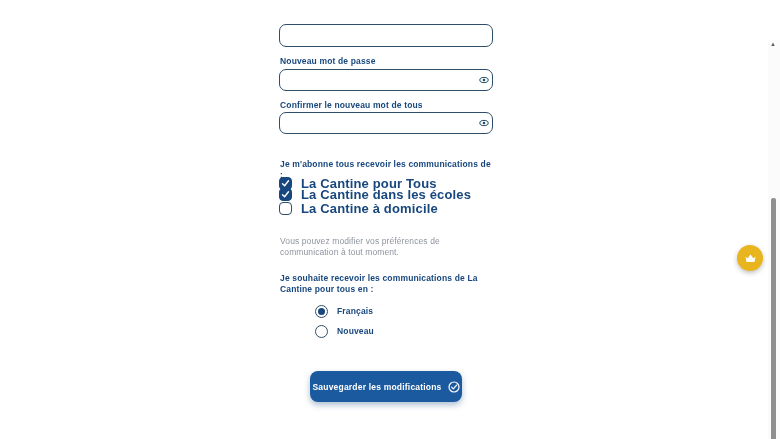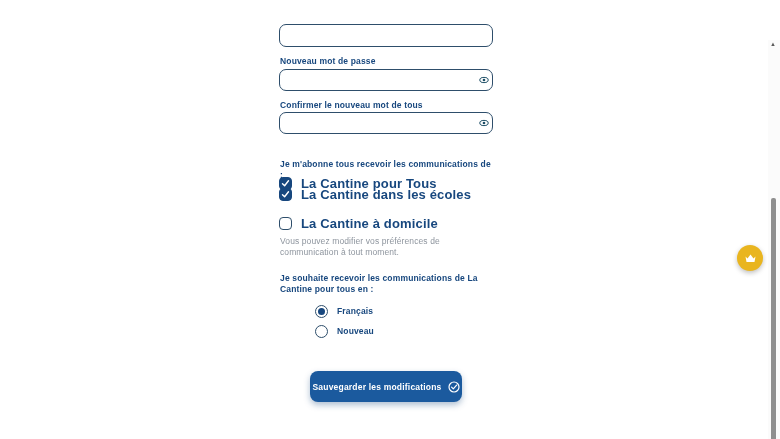--- a/index.html
+++ b/index.html
@@ -111,21 +111,21 @@
 
     <div class="check-row" style="top:147px">
       <span class="checkbox on">
         <svg class="tick" width="9" height="9" viewBox="0 0 9 9">
           <polyline points="1.5,4.8 3.6,6.8 7.5,1.8" fill="none" stroke="#fff" stroke-width="1.4" stroke-linecap="round" stroke-linejoin="round"></polyline>
         </svg>
       </span>
       <span class="check-label">La Cantine dans les écoles</span>
     </div>
 
-    <div class="check-row" style="top:176px">
+    <div class="check-row" style="top:161px">
       <span class="checkbox">
         
       </span>
       <span class="check-label">La Cantine à domicile</span>
     </div>
 
     <div class="note" style="top:196px">Vous pouvez modifier vos préférences de communication à tout moment.</div>
 
     <div class="section-heading" style="top:233px">Je souhaite recevoir les communications de La Cantine pour tous en :</div>
 

